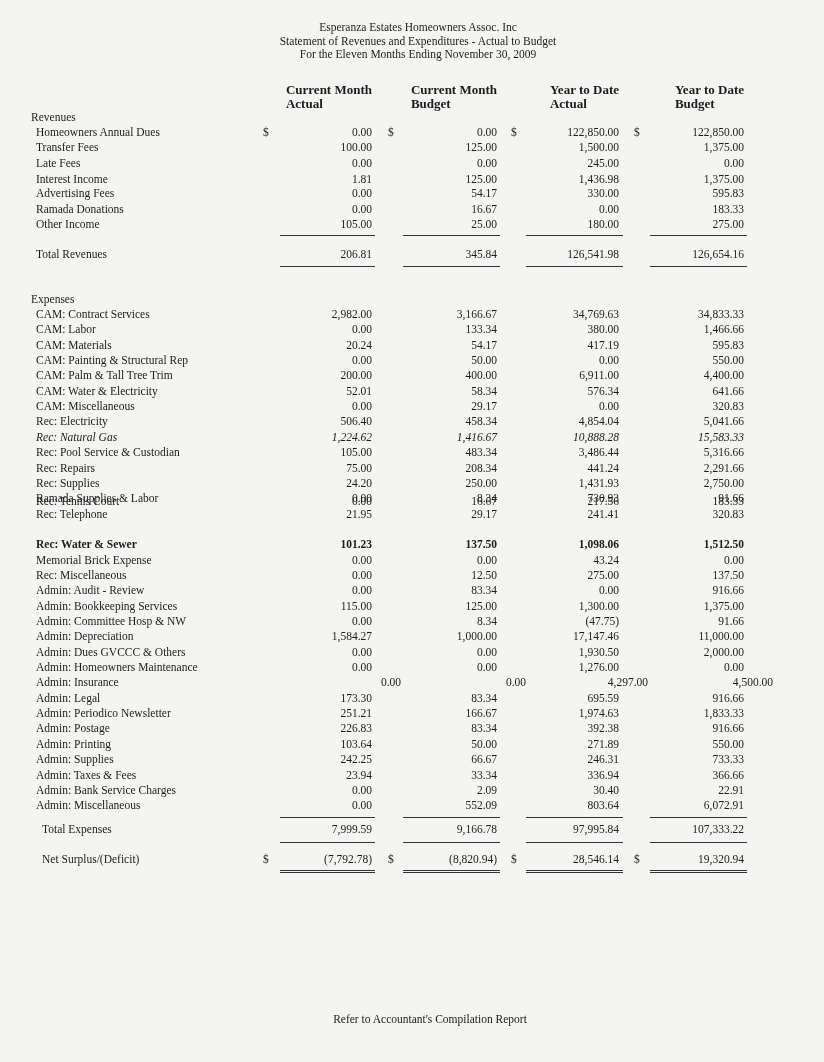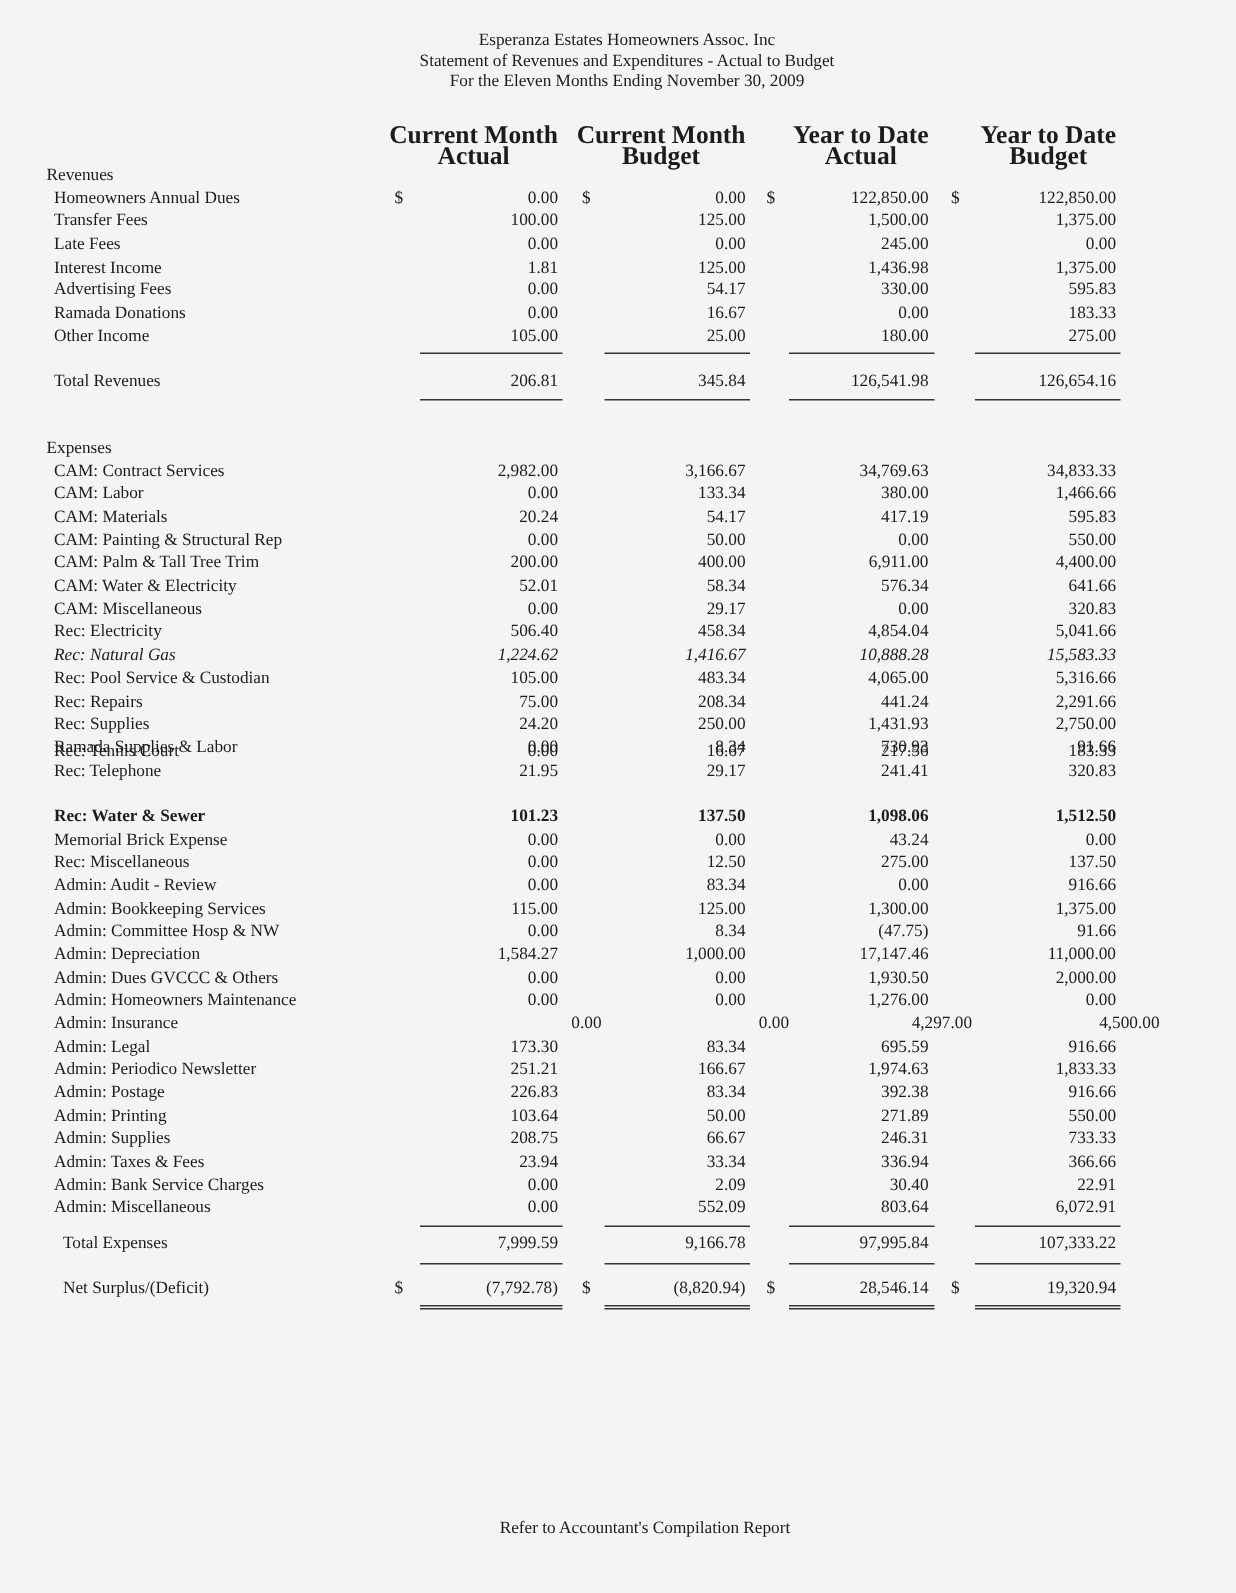--- a/index.html
+++ b/index.html
@@ -5,21 +5,21 @@
   html, body { margin: 0; padding: 0; }
   body {
     width: 824px; height: 1062px;
     background: #f4f4f2;
     font-family: "Liberation Serif", "DejaVu Serif", serif;
     color: #1c1c1c;
     position: relative;
     overflow: hidden;
   }
   .header { position: absolute; top: 21px; left: 0; width: 836px; text-align: center; font-size: 11.5px; line-height: 13.5px; }
-  .colhead { position: absolute; top: 83px; font-size: 17px; line-height: 14px; text-align: center; font-weight: bold; }
+  .colhead { position: absolute; top: 83px; font-size: 13px; line-height: 14px; text-align: left; font-weight: bold; }
   .row { position: absolute; left: 0; width: 824px; height: 15px; font-size: 11.5px; line-height: 15px; }
   .lbl { position: absolute; left: 36px; white-space: nowrap; }
   .lbl.sect { left: 31px; }
   .num { position: absolute; text-align: right; white-space: nowrap; }
   .c1 { right: 452px; } .c2 { right: 327px; } .c3 { right: 205px; } .c4 { right: 80px; }
   .dol { position: absolute; }
   .d1 { left: 263px; } .d2 { left: 388px; } .d3 { left: 511px; } .d4 { left: 634px; }
   .rule { position: absolute; height: 0; border-top: 1.6px solid #333; }
   .r1 { left: 280px; width: 95px; } .r2 { left: 403px; width: 97px; } .r3 { left: 526px; width: 97px; } .r4 { left: 650px; width: 97px; }
   .dbl { border-top: 3.5px double #333; height: 0; }
@@ -188,21 +188,21 @@
       <span class="lbl">Rec: Natural Gas</span>
       <span class="num c1">1,224.62</span>
       <span class="num c2">1,416.67</span>
       <span class="num c3">10,888.28</span>
       <span class="num c4">15,583.33</span>
     </div>
     <div class="row" style="top: 445.15px;">
       <span class="lbl">Rec: Pool Service &amp; Custodian</span>
       <span class="num c1">105.00</span>
       <span class="num c2">483.34</span>
-      <span class="num c3">4,065.00</span>
+      <span class="num c3">3,486.44</span>
       <span class="num c4">5,316.66</span>
     </div>
     <div class="row" style="top: 460.5px;">
       <span class="lbl">Rec: Repairs</span>
       <span class="num c1">75.00</span>
       <span class="num c2">208.34</span>
       <span class="num c3">441.24</span>
       <span class="num c4">2,291.66</span>
     </div>
     <div class="row" style="top: 475.85px;">
@@ -326,21 +326,21 @@
     </div>
     <div class="row" style="top: 736.8px;">
       <span class="lbl">Admin: Printing</span>
       <span class="num c1">103.64</span>
       <span class="num c2">50.00</span>
       <span class="num c3">271.89</span>
       <span class="num c4">550.00</span>
     </div>
     <div class="row" style="top: 752.15px;">
       <span class="lbl">Admin: Supplies</span>
-      <span class="num c1">208.75</span>
+      <span class="num c1">242.25</span>
       <span class="num c2">66.67</span>
       <span class="num c3">246.31</span>
       <span class="num c4">733.33</span>
     </div>
     <div class="row" style="top: 767.5px;">
       <span class="lbl">Admin: Taxes &amp; Fees</span>
       <span class="num c1">23.94</span>
       <span class="num c2">33.34</span>
       <span class="num c3">336.94</span>
       <span class="num c4">366.66</span>

